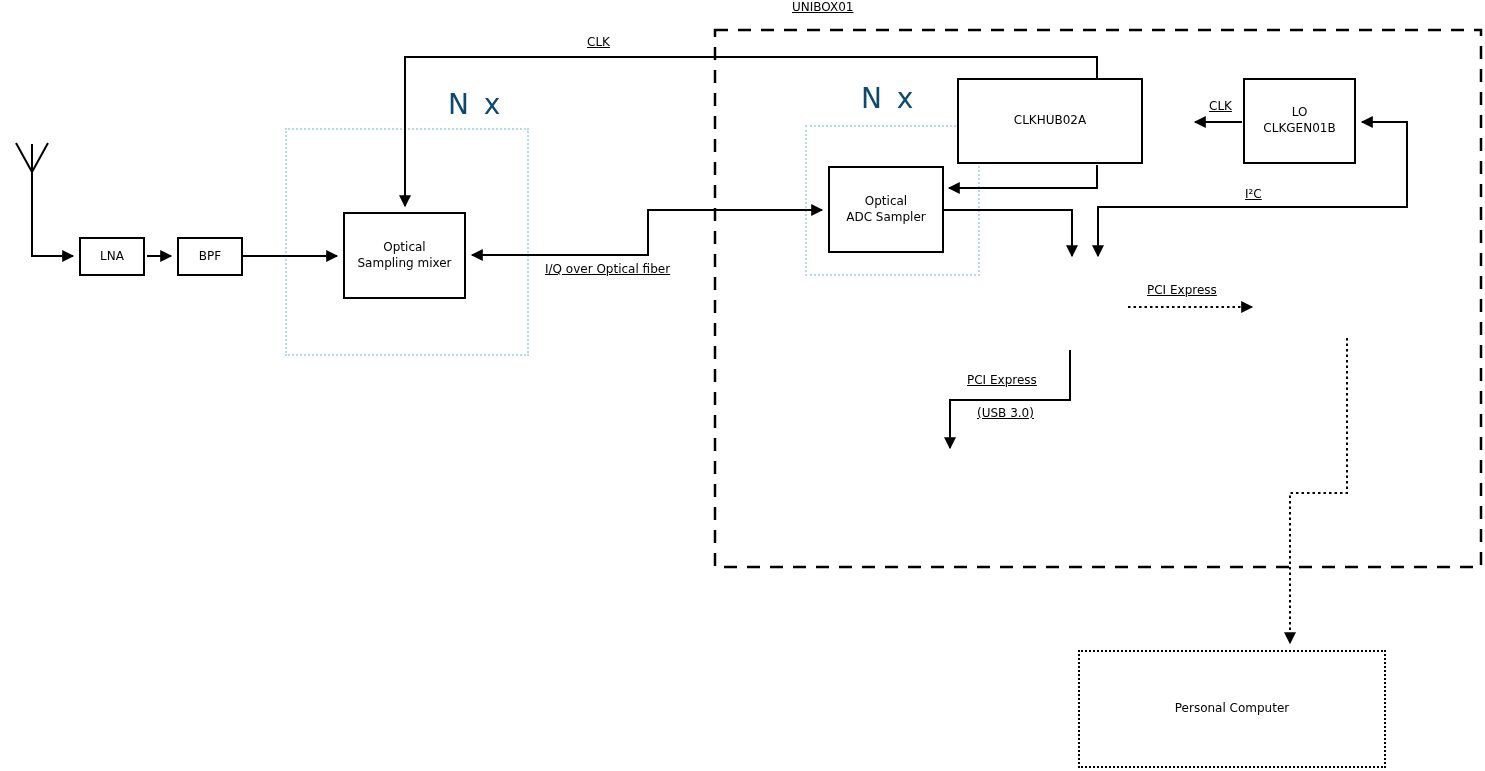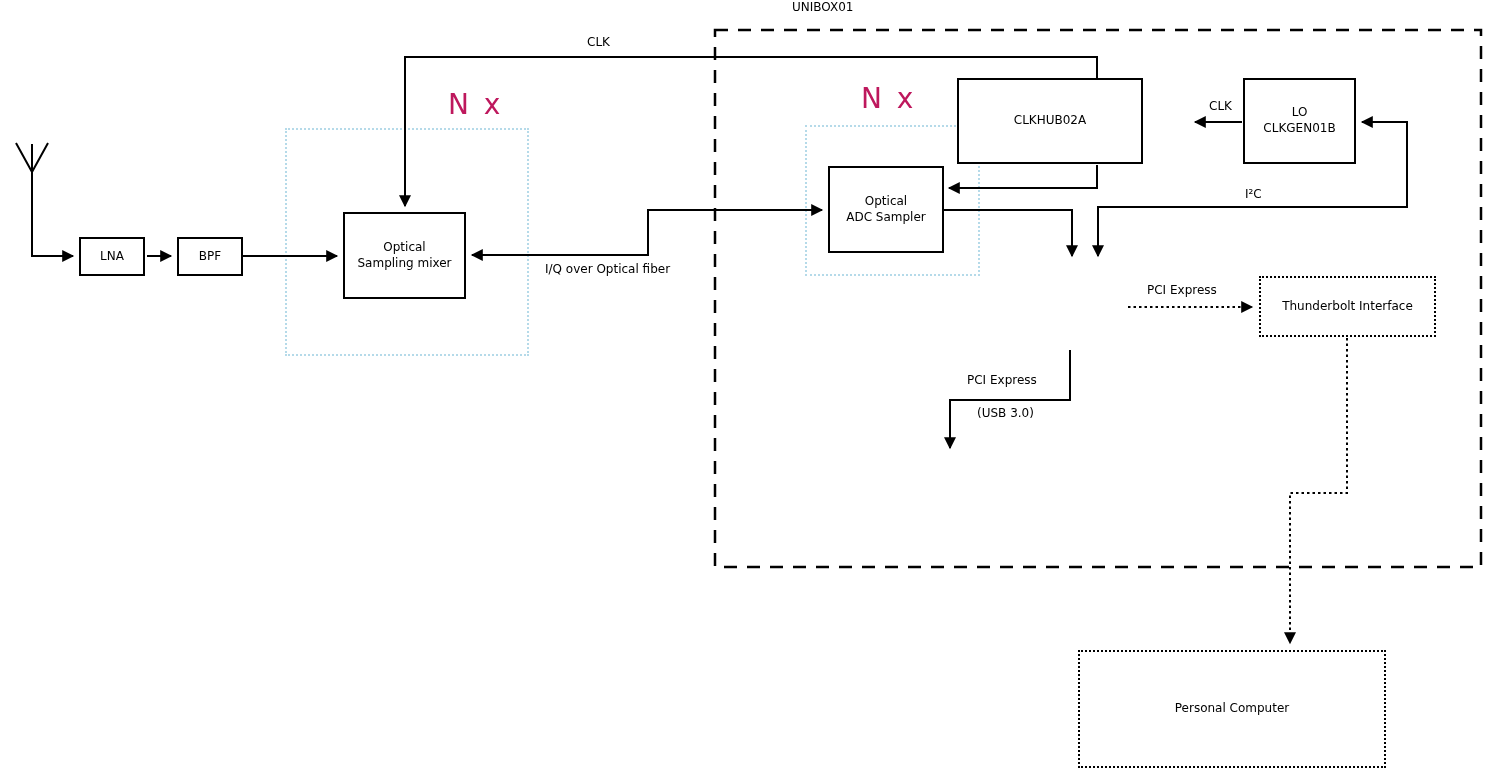--- a/index.html
+++ b/index.html
@@ -23,26 +23,26 @@
   .box.dotted{border:2px dotted #000;}
   .groupbox{
     position:absolute;z-index:0;
     border:2px dotted #b5dae9;
     box-sizing:border-box;
     background:transparent;
   }
   .nx{
     position:absolute;z-index:2;
     font-size:28px;letter-spacing:3px;
-    color:#be185d;
+    color:#0c4a6e;
     font-weight:500;
   }
   .lbl{
     position:absolute;z-index:3;
-    font-size:12px;line-height:1.1;white-space:nowrap;
+    font-size:12px;line-height:1.1;white-space:nowrap;text-decoration:underline;
   }
 </style>
 </head>
 <body>
 
 <div id="canvas">
 
   <svg id="wires" viewBox="0 0 1485 771" xmlns="http://www.w3.org/2000/svg">
     <defs>
       <marker id="arrow" viewBox="0 0 10 10" refX="9" refY="5" markerWidth="7" markerHeight="6" orient="auto-start-reverse">
@@ -106,23 +106,20 @@
   <div class="box" style="left:957px;top:78px;width:186px;height:86px">
     <span>CLKHUB02A</span>
   </div>
 
   <div class="box" style="left:1243px;top:78px;width:113px;height:86px">
     <span>LO</span>
     <span>CLKGEN01B</span>
   </div>
 
 
-  <div class="box dotted" style="left:1259px;top:276px;width:177px;height:61px">
-    <span>Thunderbolt Interface</span>
-  </div>
 
 
   <div class="box dotted" style="left:1078px;top:650px;width:308px;height:118px">
     <span>Personal Computer</span>
   </div>
 
   <div class="lbl" style="left:792px;top:1px">UNIBOX01</div>
   <div class="lbl" style="left:587px;top:36px">CLK</div>
   <div class="lbl" style="left:1209px;top:100px">CLK</div>
   <div class="lbl" style="left:1245px;top:188px">I²C</div>

